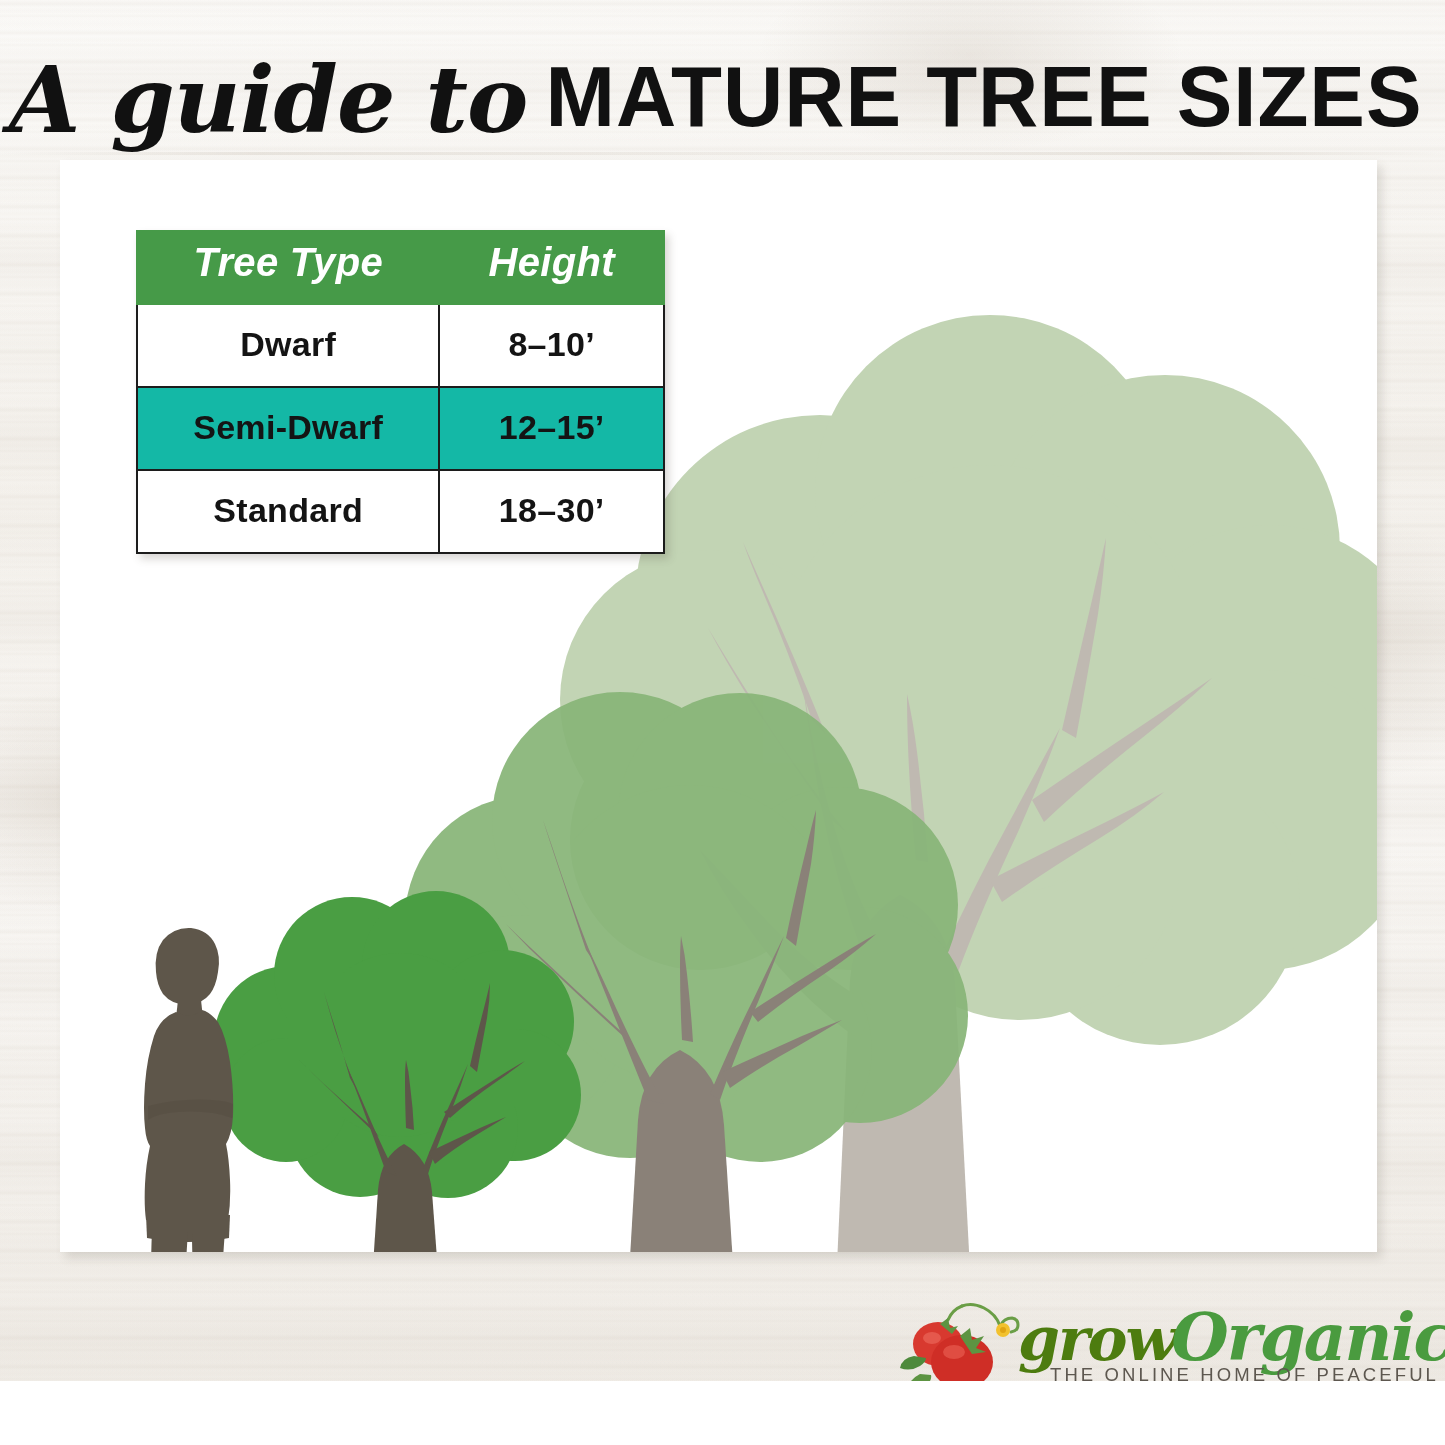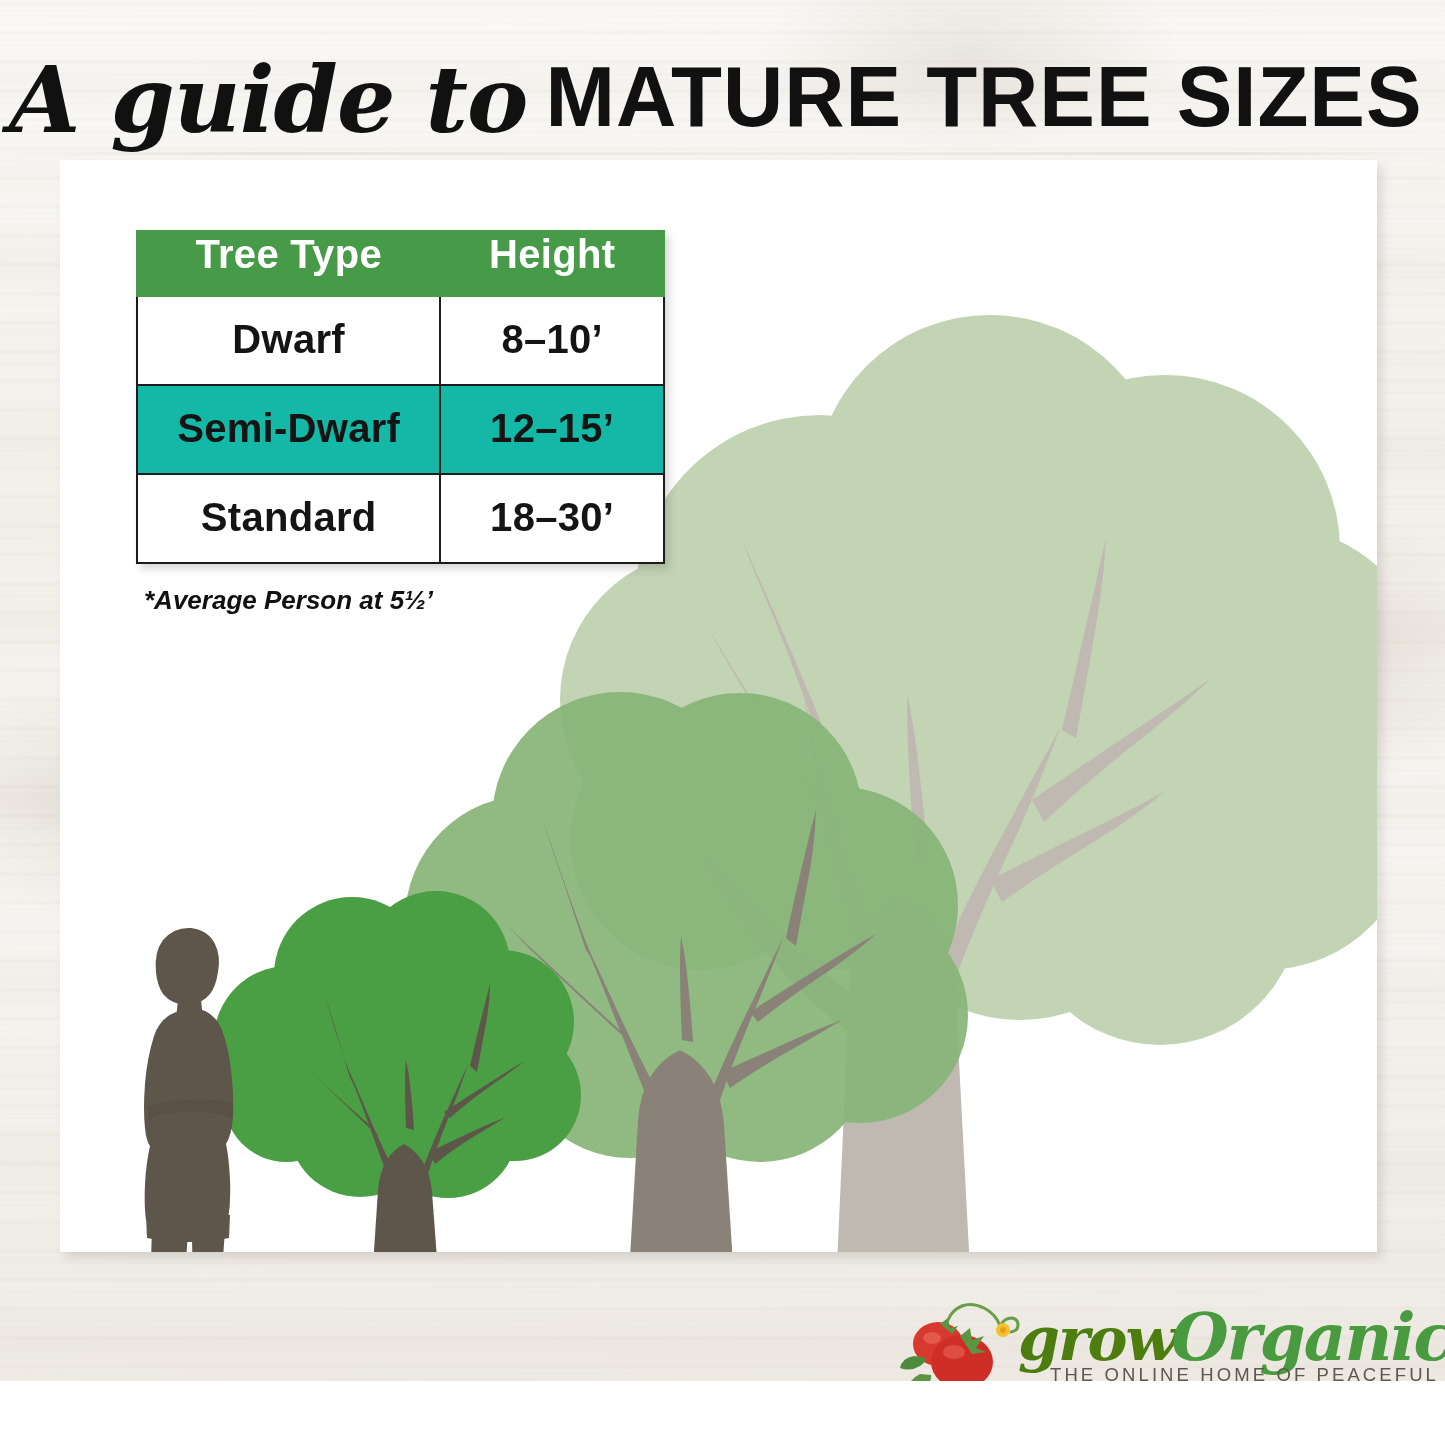--- a/index.html
+++ b/index.html
@@ -121,25 +121,26 @@
     border: 2px solid #1c1c1c;
     text-align: center;
     font-family: "Liberation Sans Narrow", "Liberation Sans", sans-serif;
     font-weight: bold;
   }
   .size-table thead th {
     background: #469a48;
     color: #ffffff;
     border-color: #469a48;
     font-size: 40px;
-    padding: 0 4px 18px;
+    padding: 8px 4px 18px;
     letter-spacing: 0.3px;
+    font-style: italic;
   }
   .size-table tbody td {
-    font-size: 40px;
+    font-size: 34px;
     color: #141414;
     padding: 20px 4px 22px;
     letter-spacing: 0.3px;
   }
   .size-table tbody tr.alt td {
     background: #14b8a6;
   }
   .col-type { width: 306px; }
   .col-height { width: 223px; }
 
@@ -403,21 +404,20 @@
           <td>Semi-Dwarf</td>
           <td>12–15’</td>
         </tr>
         <tr>
           <td>Standard</td>
           <td>18–30’</td>
         </tr>
       </tbody>
     </table>
 
-    <div class="table-note">*Average Person at 5½’</div>
   </div>
 
   <div class="footer">
 
     <div class="logo">
       <svg class="logo-mark" viewBox="0 0 130 104">
 
         <path d="M 62 6 Q 72 2 84 8 Q 96 14 100 26" stroke="#6a9e46" stroke-width="3" fill="none" stroke-linecap="round"></path>
         <path d="M 100 26 Q 104 18 112 18 Q 118 19 118 25 Q 118 31 111 32" stroke="#6a9e46" stroke-width="3" fill="none" stroke-linecap="round"></path>
         <path d="M 62 6 Q 52 10 48 20" stroke="#6a9e46" stroke-width="3" fill="none" stroke-linecap="round"></path>

